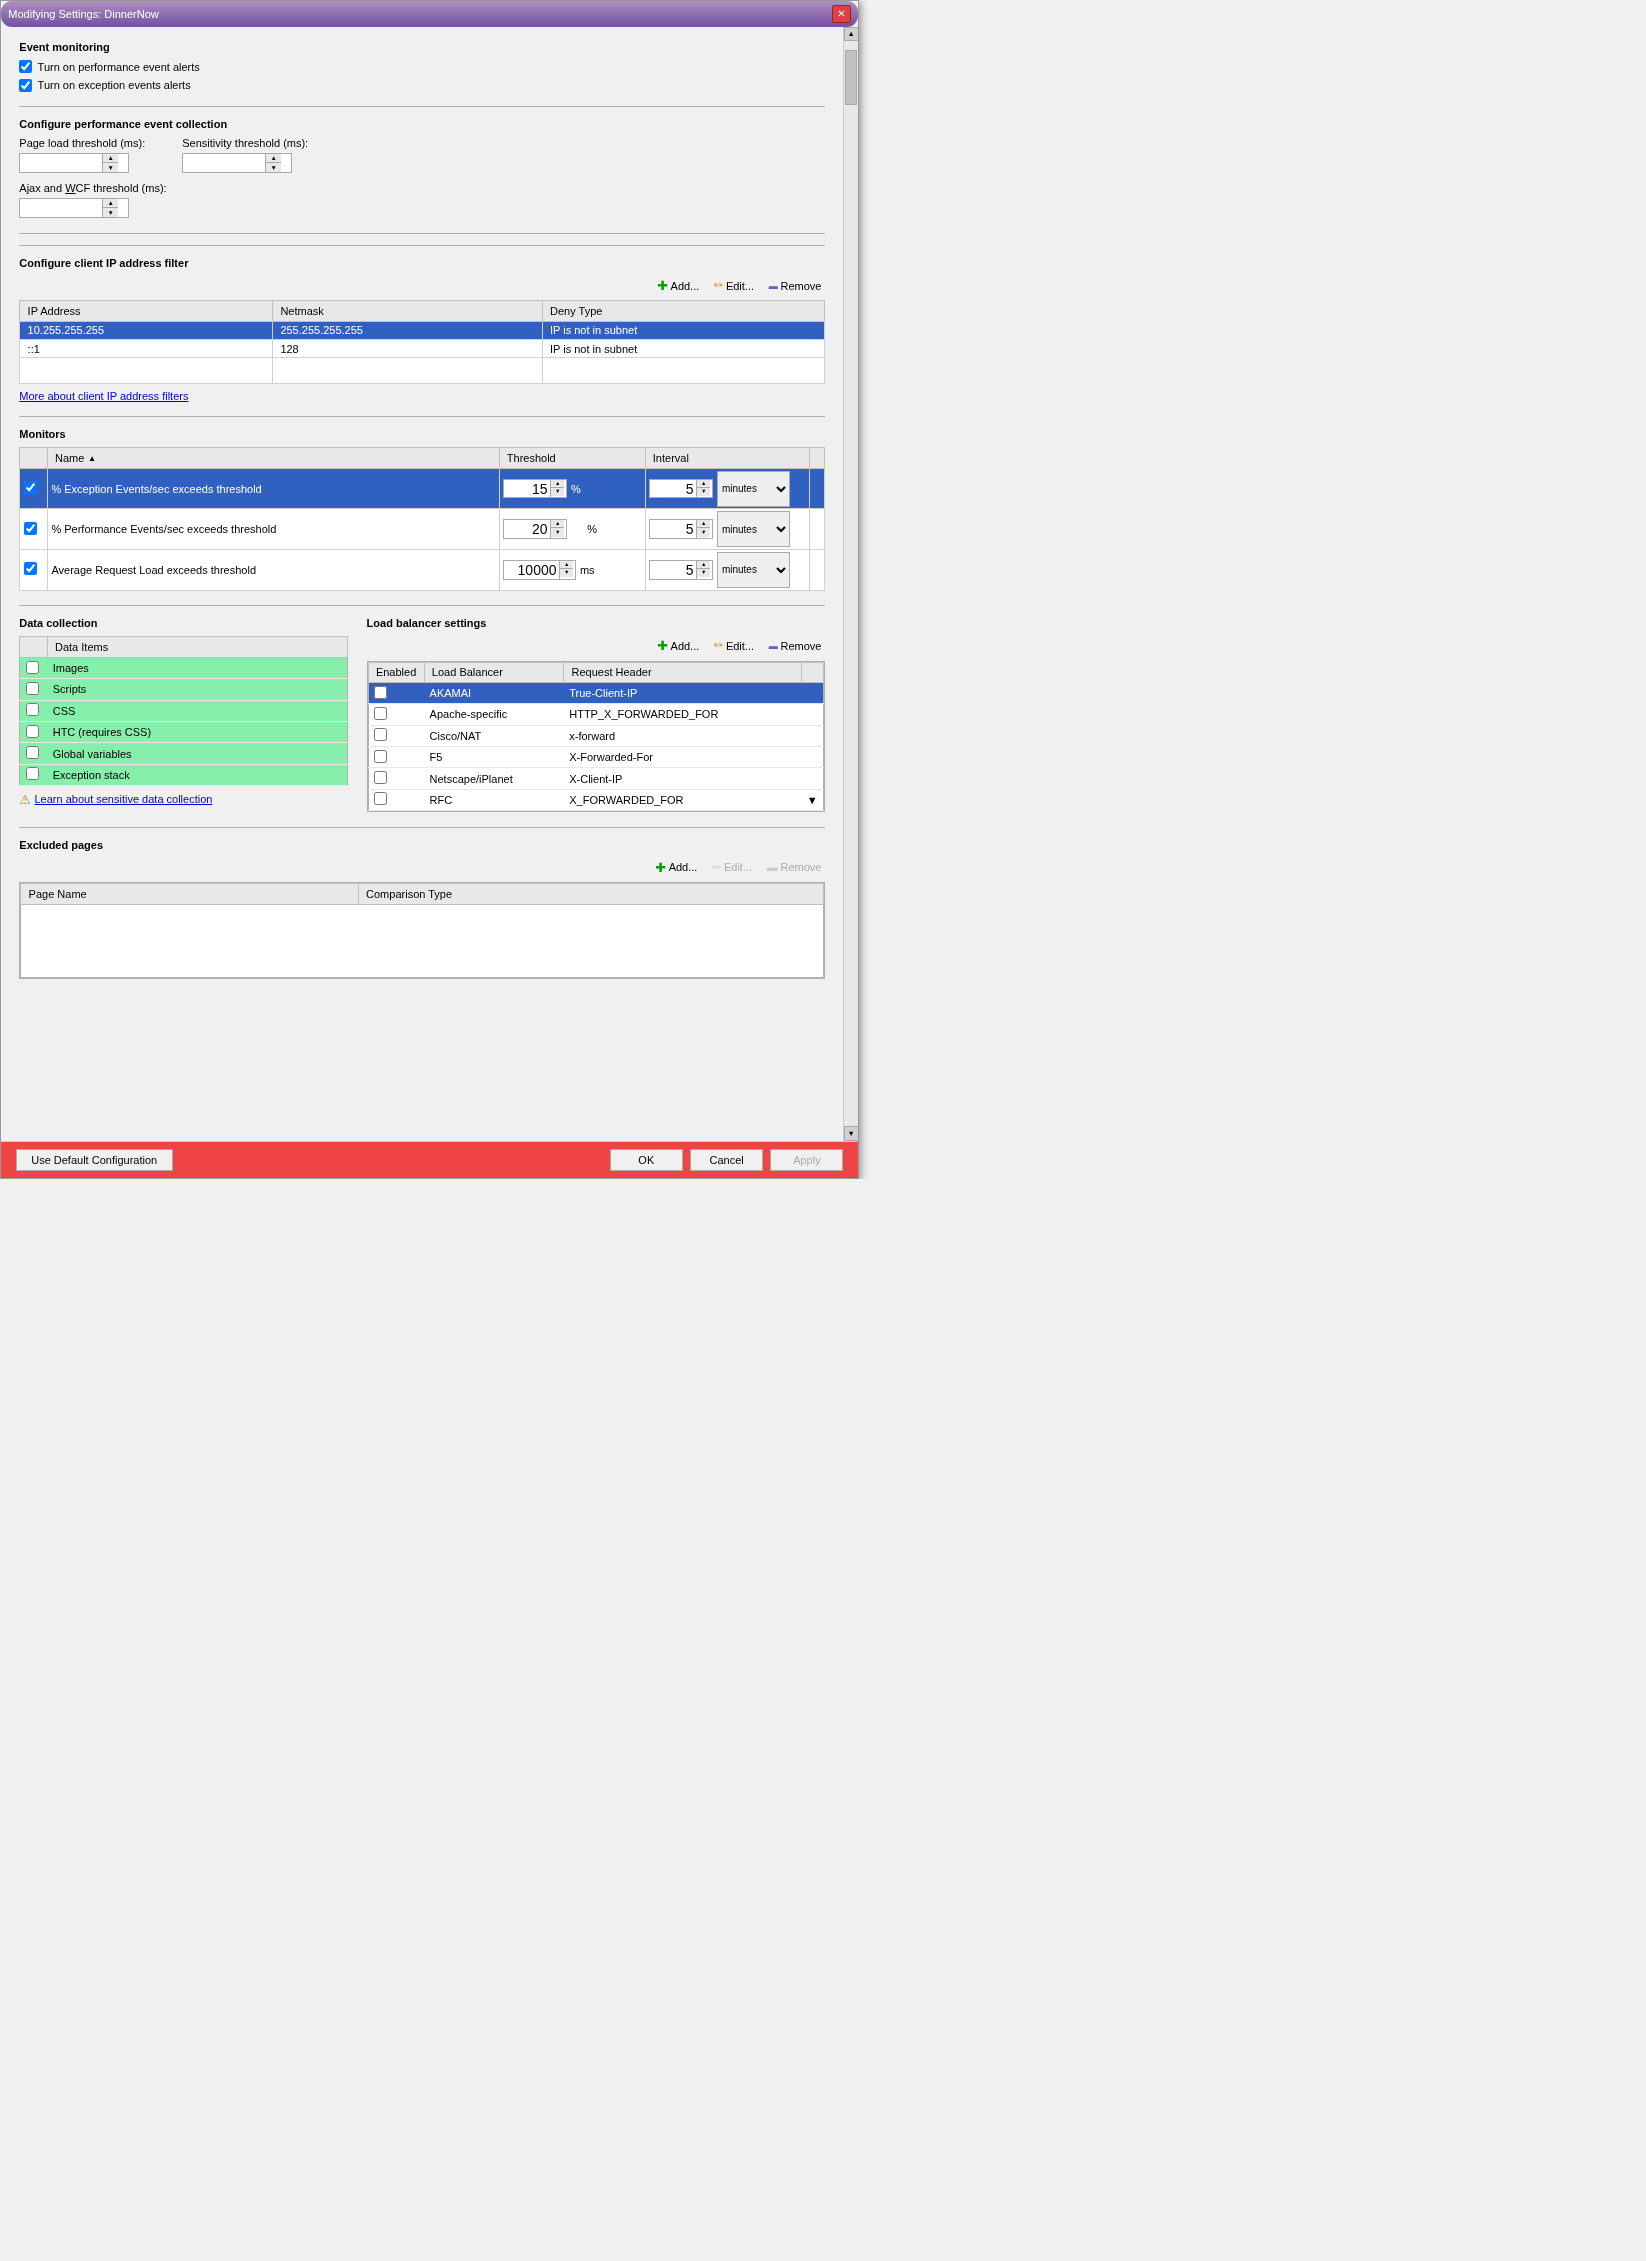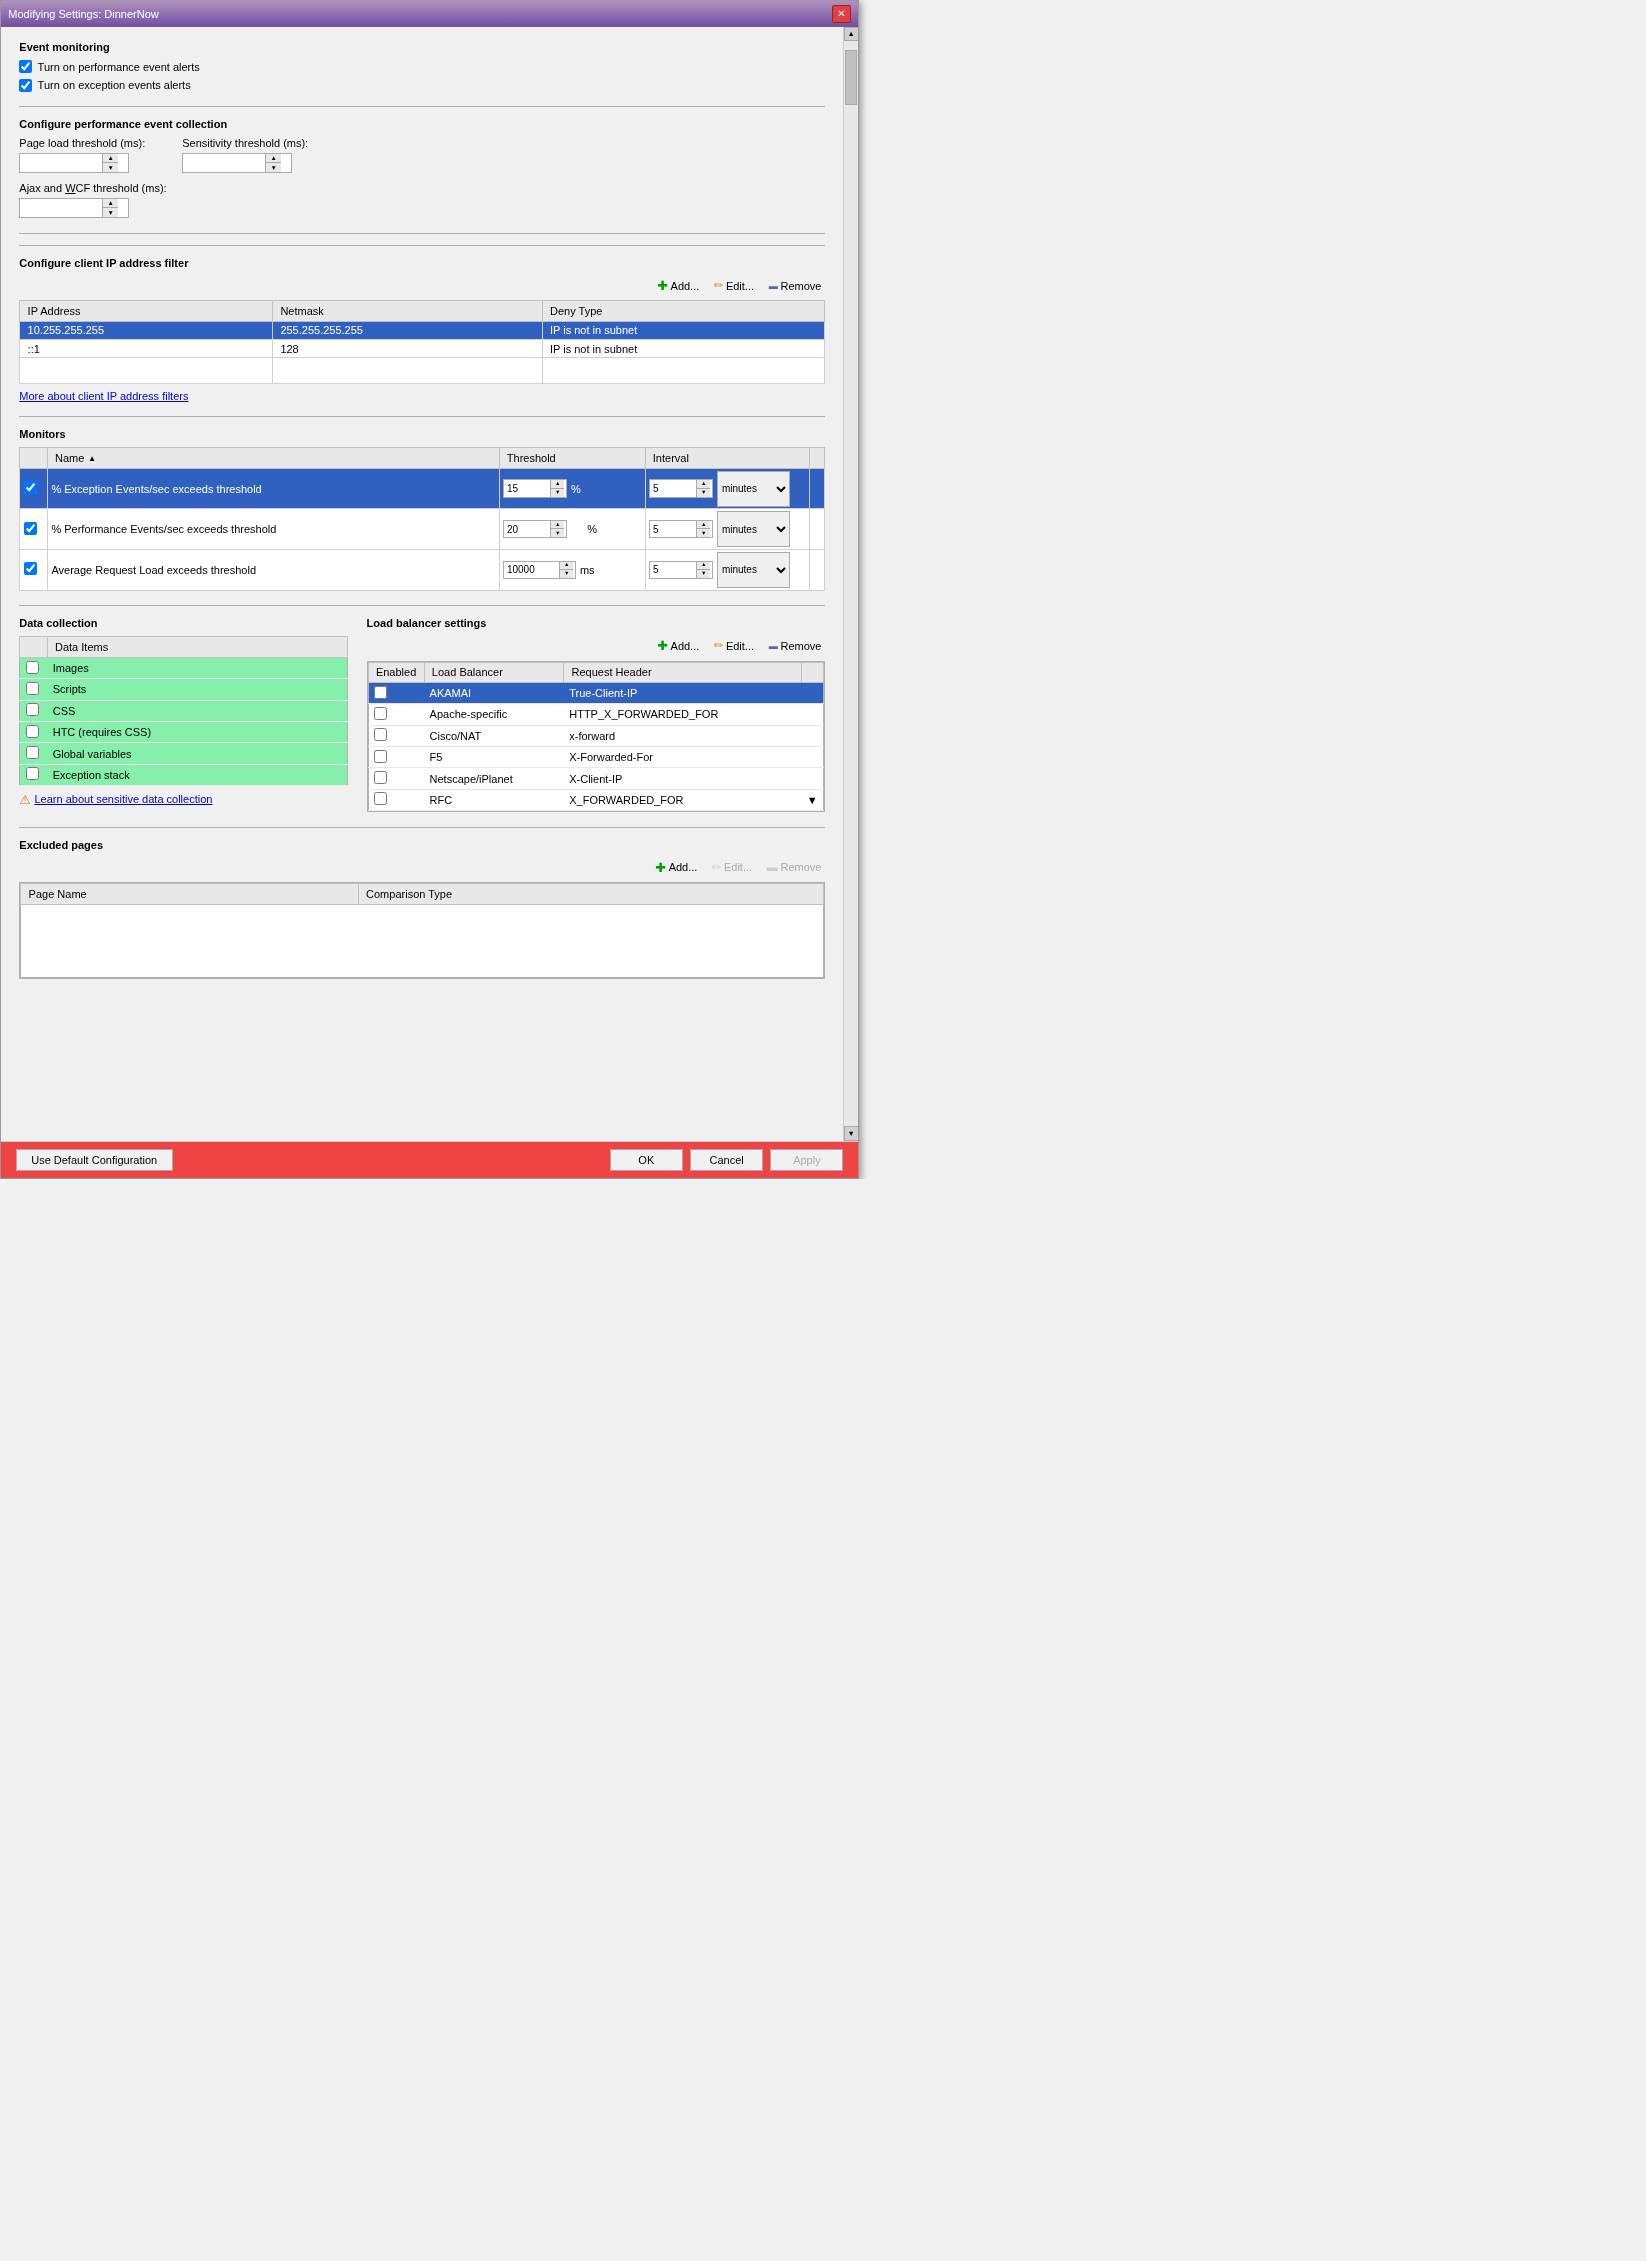--- a/index.html
+++ b/index.html
@@ -17,20 +17,21 @@
     
     .title-bar {
       background: linear-gradient(to bottom, #c8a0c8, #8060a0, #6040808);
       background: linear-gradient(to bottom, #b090c0, #7050a0);
       height: 25.6px;
       display: flex;
       align-items: center;
       justify-content: space-between;
       padding: 0 7.3px;
       flex-shrink: 0;
+      border-radius: 11px;
     }
     
     .title-bar-text {
       color: white;
       font-size: 11px;
       font-weight: normal;
     }
     
     .close-btn {
       width: 18.3px;
@@ -297,23 +298,24 @@
       align-items: stretch;
       border: 0.9px solid #aaa;
       background: white;
       width: 64px;
     }
     
     .monitor-spinner input {
       border: none;
       outline: none;
       padding: 0.9px 2.7px;
-      font-size: 10px;
+      font-size: 14px;
       width: 46px;
       background: white;
+      text-align: right;
     }
     
     .monitor-spinner .spinner-btns {
       border-left: 0.9px solid #aaa;
     }
     
     .monitor-spinner .spinner-btn {
       width: 12.8px;
       height: 8.2px;
       font-size: 5.5px;

